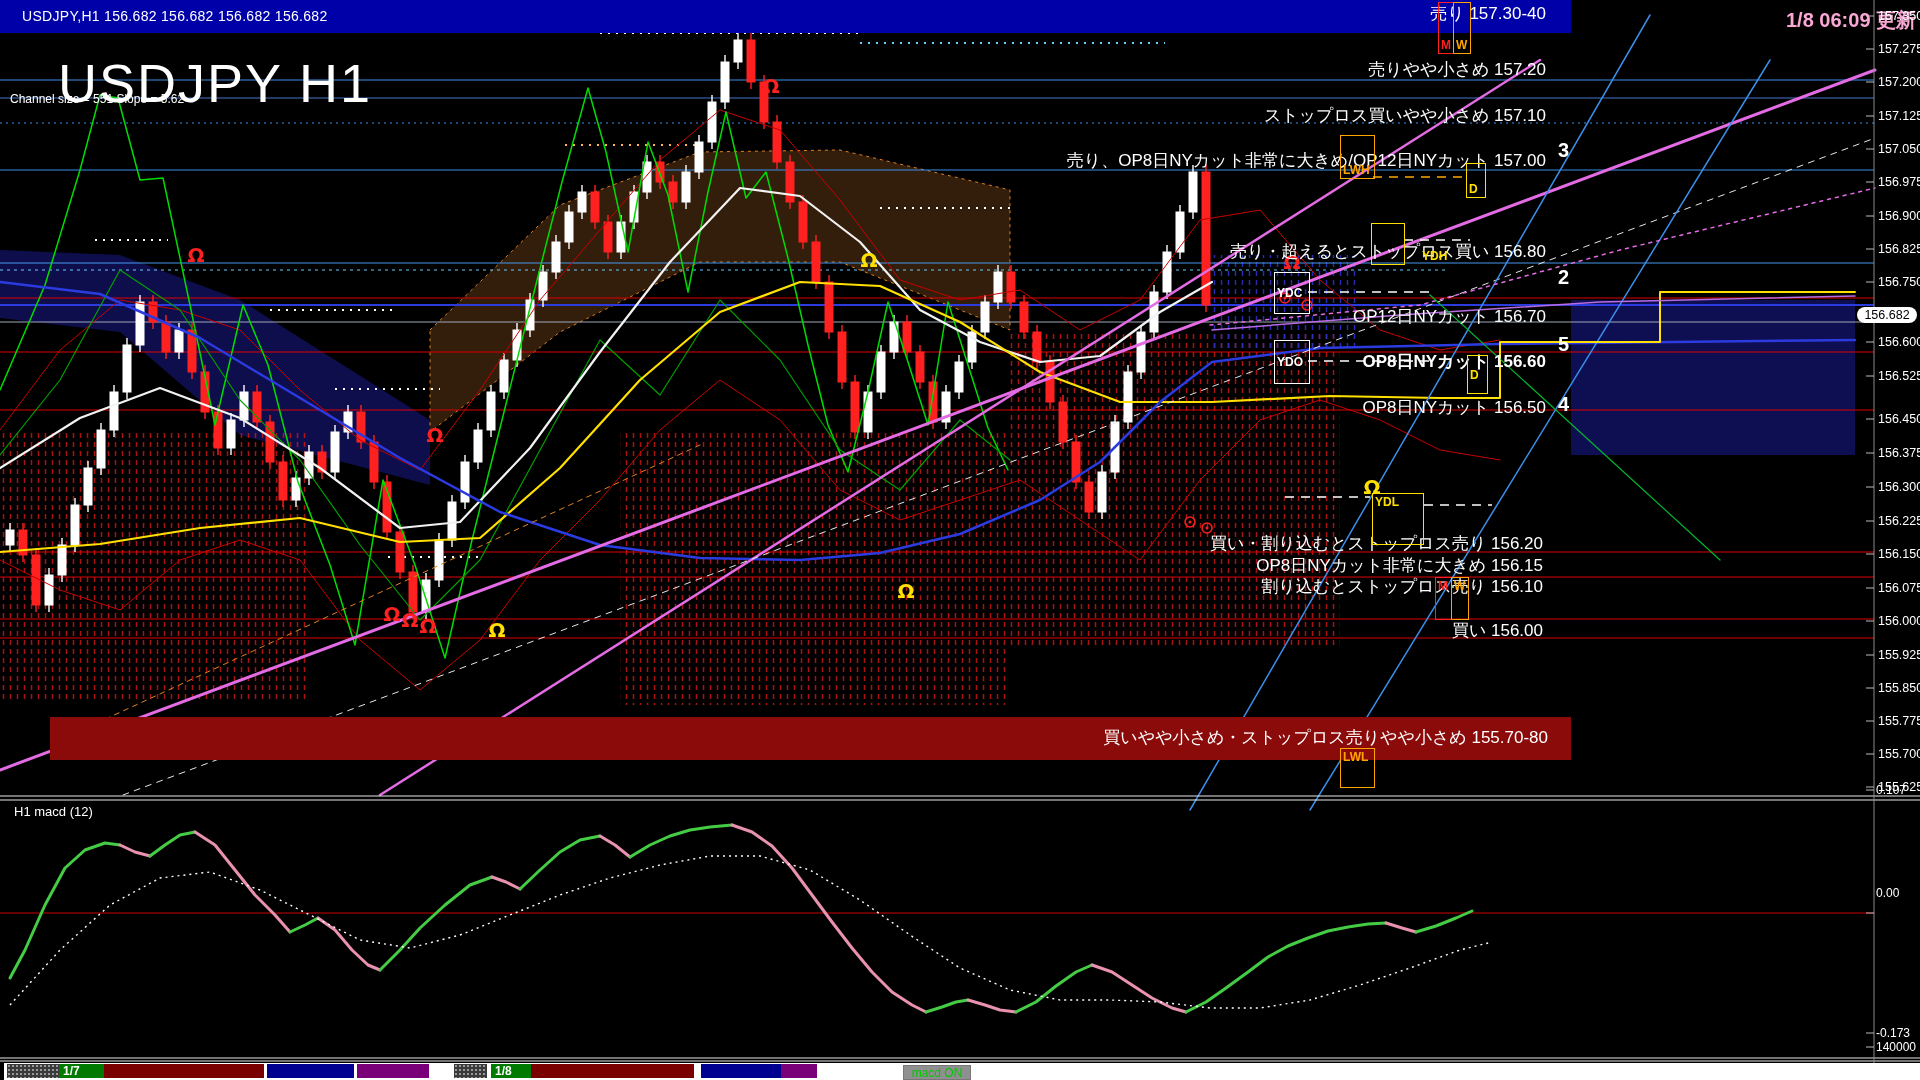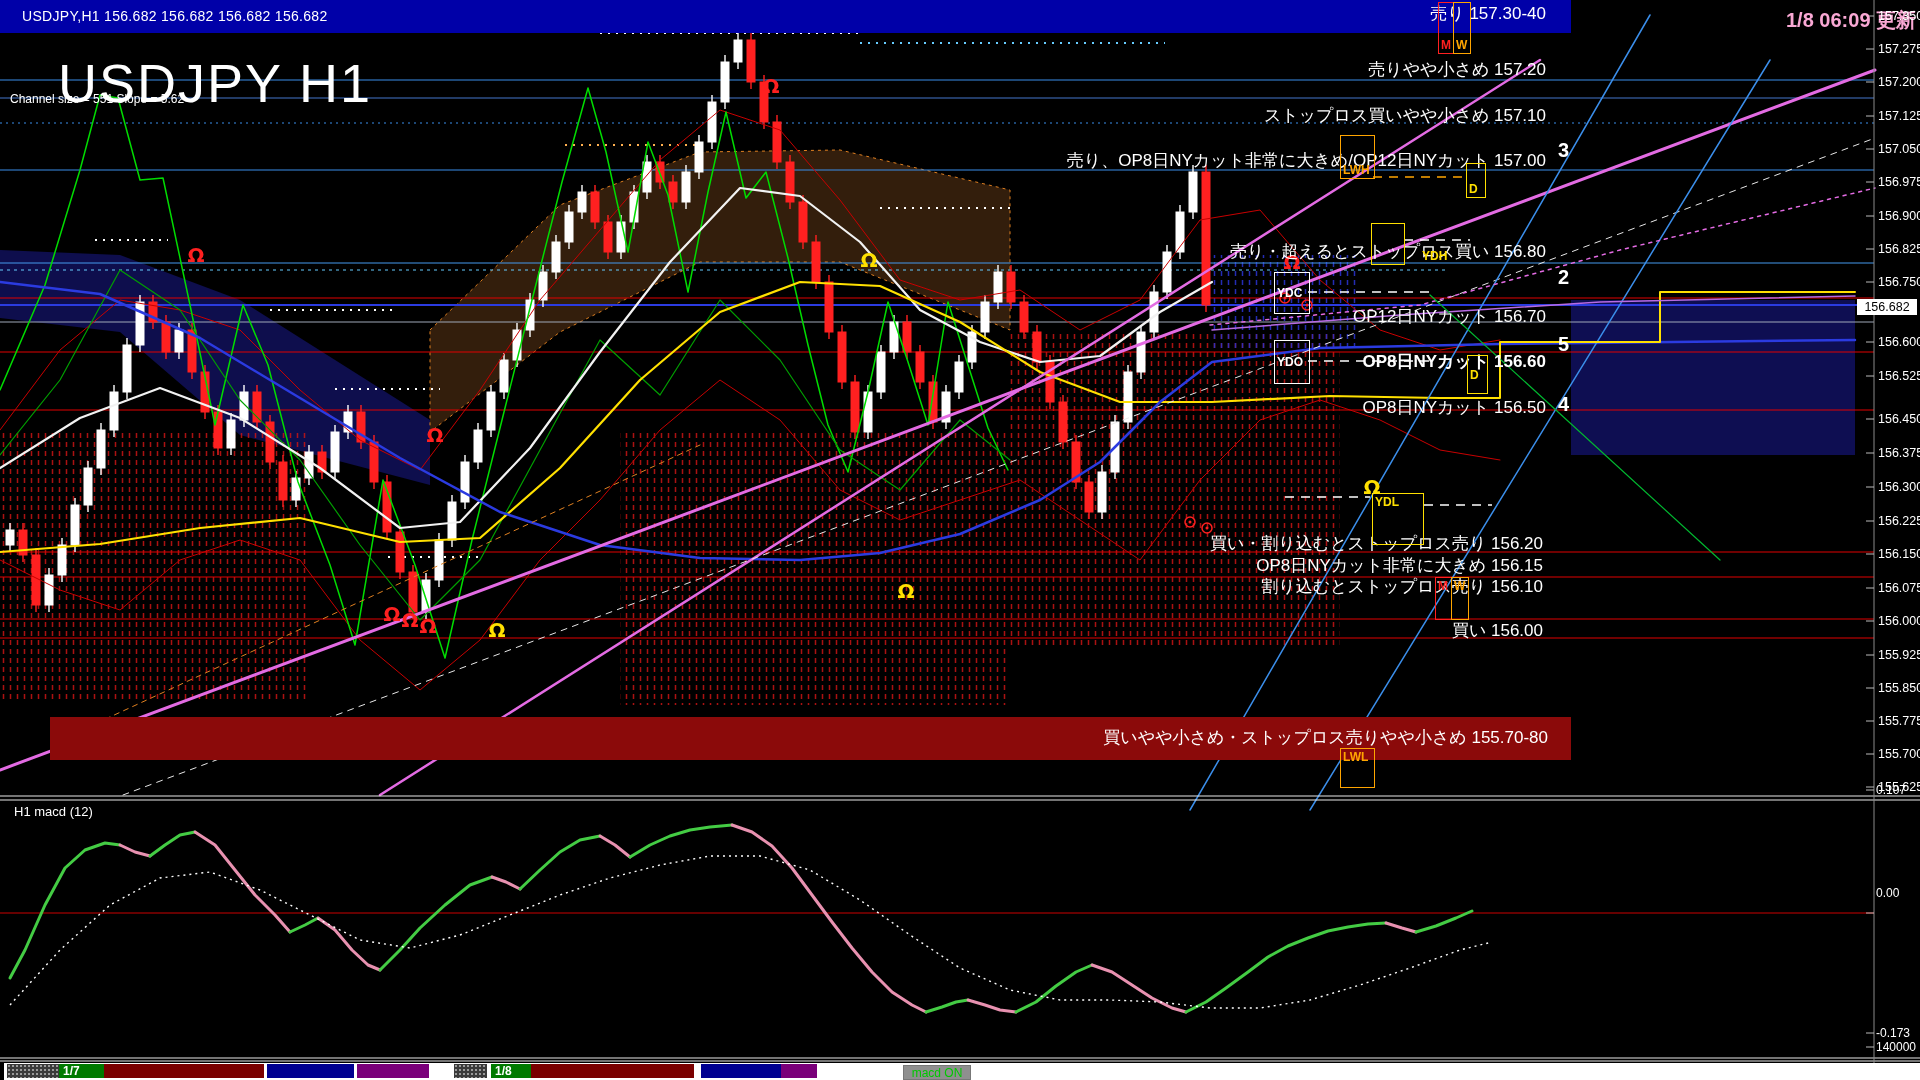--- a/index.html
+++ b/index.html
@@ -635,21 +635,21 @@
       <div class="plabel" style="top: 487px;">156.300</div>
       <div class="plabel" style="top: 521px;">156.225</div>
       <div class="plabel" style="top: 554px;">156.150</div>
       <div class="plabel" style="top: 588px;">156.075</div>
       <div class="plabel" style="top: 621px;">156.000</div>
       <div class="plabel" style="top: 655px;">155.925</div>
       <div class="plabel" style="top: 688px;">155.850</div>
       <div class="plabel" style="top: 721px;">155.775</div>
       <div class="plabel" style="top: 754px;">155.700</div>
       <div class="plabel" style="top: 787px;">155.625</div>
-      <div id="curprice" style="top: 307px;">156.682</div>
+      <div id="curprice" style="top: 315px; border-radius: 8px;">156.682</div>
       <div class="mlabel" style="top: 790px;">0.107</div>
       <div class="mlabel" style="top: 893px;">0.00</div>
       <div class="mlabel" style="top: 1033px;">-0.173</div>
       <div class="mlabel" style="top: 1047px;">140000</div>
     </div>
 
   <div id="macdlabel">H1 macd (12)</div>
   <div id="timeline">
       <div class="seg speckle" style="left: 3px; width: 52px; background-color: rgb(58, 58, 58);"></div>
       <div class="seg" style="left: 55px; width: 45px; background: rgb(0, 122, 0);">1/7</div>

